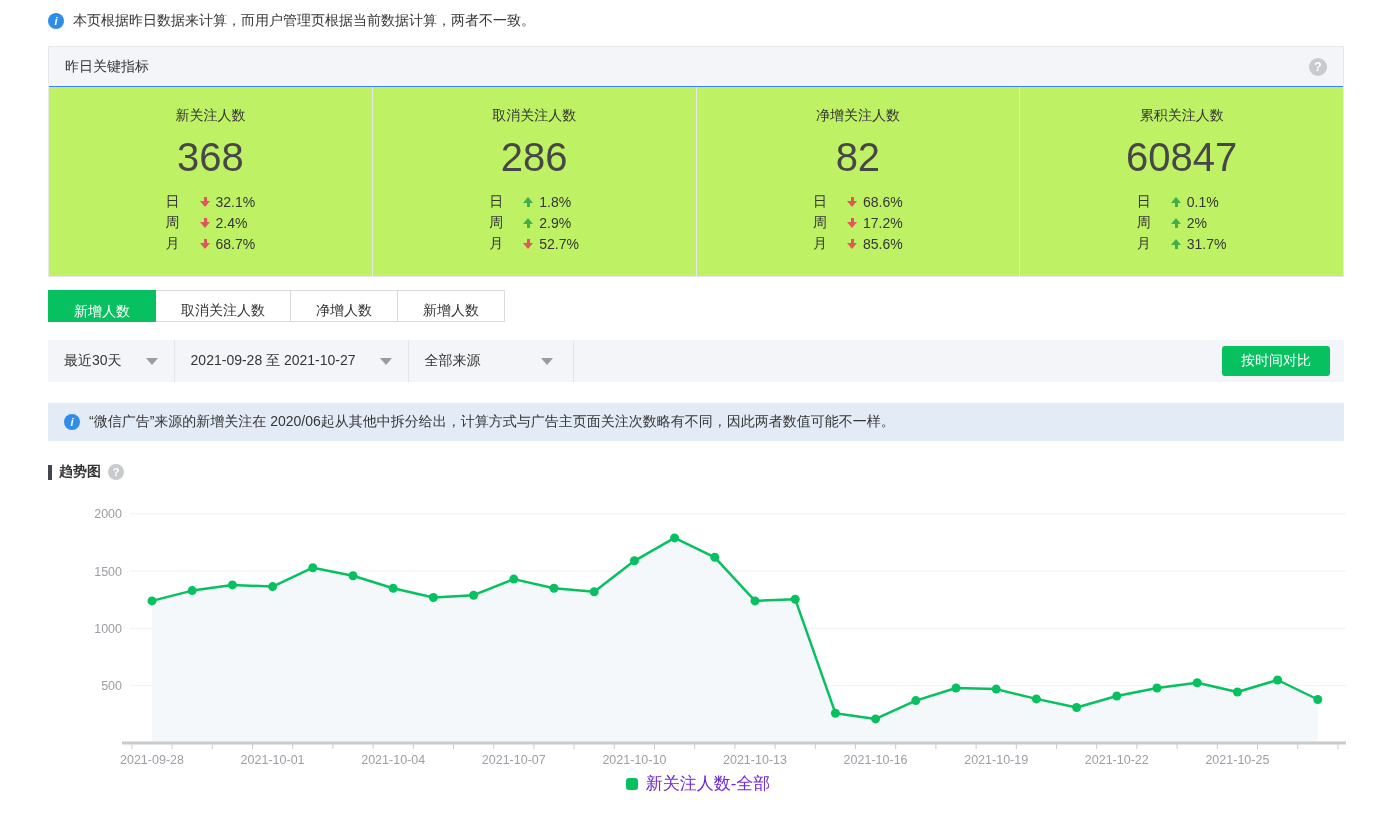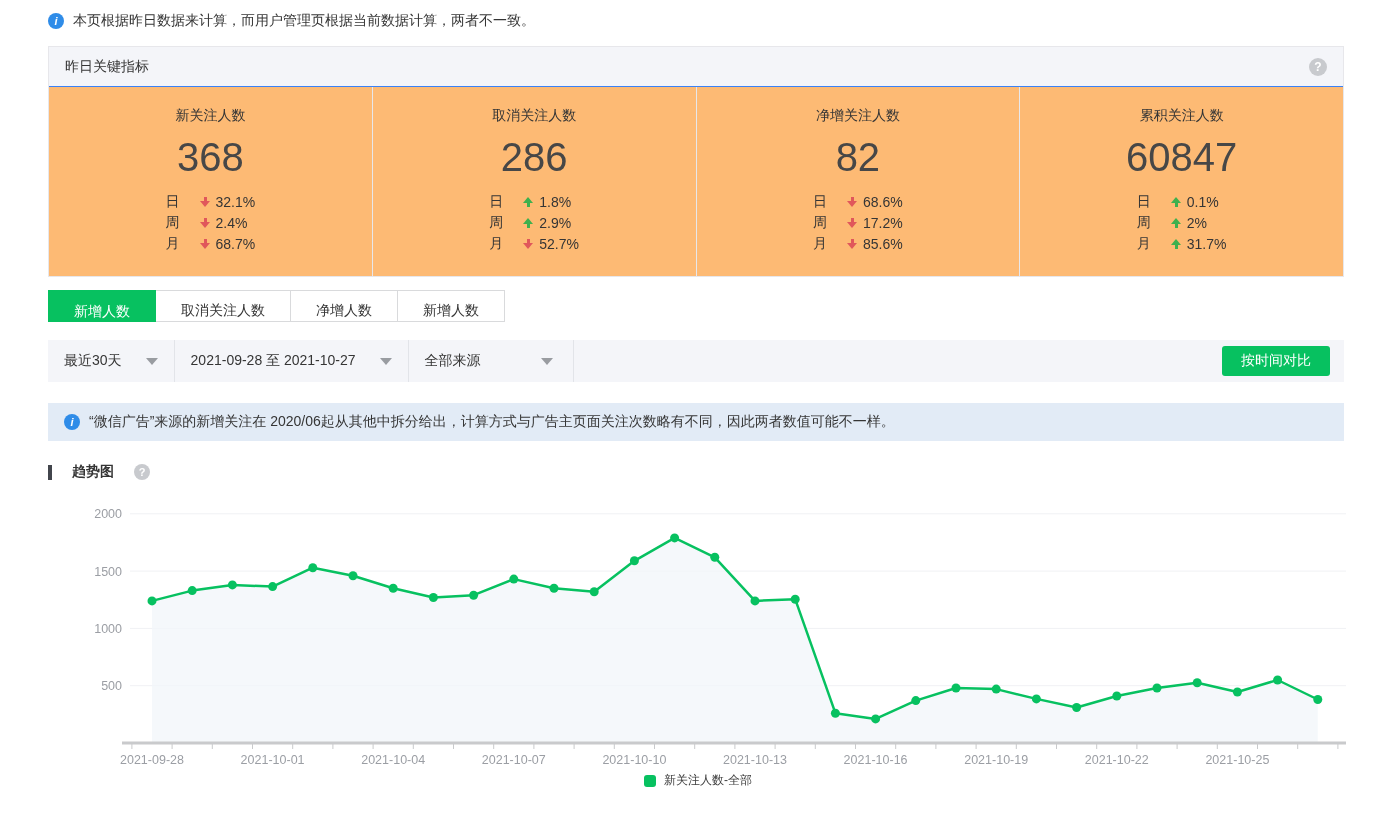--- a/index.html
+++ b/index.html
@@ -21,21 +21,21 @@
   .panel-header {
     height:40px; background:#f4f5f9; border-bottom:1px solid #3b82f6;
     display:flex; align-items:center; padding:0 16px;
   }
   .q-icon {
     width:18px; height:18px; border-radius:50%; background:#c8cace; color:#fff;
     font-size:12px; font-weight:bold; display:inline-flex; align-items:center;
     justify-content:center; cursor:pointer;
   }
   .panel-header .q-icon { margin-left:auto; }
-  .metrics { display:flex; background:#fdba74; }
+  .metrics { display:flex; background:#bef264; }
   .metric { flex:1; text-align:center; padding:20px 0 22px; }
   .metric + .metric { border-left:1px solid #e7e7eb; }
   .metric-label { font-size:14px; color:#353535; }
   .metric-value { font-size:40px; color:#474747; margin:9px 0 11px; line-height:1.15; }
   .metric-stats { display:inline-block; text-align:left; }
   .stat-row { display:flex; align-items:center; height:21px; font-size:14px; }
   .stat-period { width:16px; margin-right:18px; }
   .arr { position:relative; display:inline-block; width:11px; height:12px; margin-right:5px; }
   .arr.down { color:#e0575b; }
   .arr.up   { color:#3eb04e; }
@@ -67,30 +67,30 @@
     margin-left:auto; margin-right:14px; height:30px; padding:0 19px;
     background:#07c160; color:#fff; border:none; border-radius:3px;
     font-size:14px; cursor:pointer; font-family:inherit;
   }
   
   .banner {
     margin:21px 48px 0; height:38px; background:#e2ebf6;
     display:flex; align-items:center; gap:9px; padding:0 16px; font-size:14px;
   }
   
-  .trend-title { margin:22px 48px 0; display:flex; align-items:center; gap:20px; }
+  .trend-title { margin:22px 48px 0; display:flex; align-items:center; gap:7px; }
   .title-bar { width:4px; height:15px; background:#42454c; }
   .trend-title .t { font-weight:bold; font-size:14px; }
   
   .chart-wrap { margin:8px 0 0 48px; }
   svg text { font-family:"Liberation Sans","DejaVu Sans",sans-serif; }
   .legend { width:1300px; margin-left:48px; display:flex; justify-content:center;
             align-items:center; gap:8px; margin-top:4px; cursor:pointer; }
   .legend-marker { width:12px; height:12px; border-radius:3px; }
-  .legend-label { font-size:12px; color:#404040; }
+  .legend-label { font-size:17px; color:#6d28d9; }
 </style>
 </head>
 <body>
 
 <div class="notice">
   <span class="info-icon">i</span>
   <span>本页根据昨日数据来计算，而用户管理页根据当前数据计算，两者不一致。</span>
 </div>
 
 <div class="panel">

